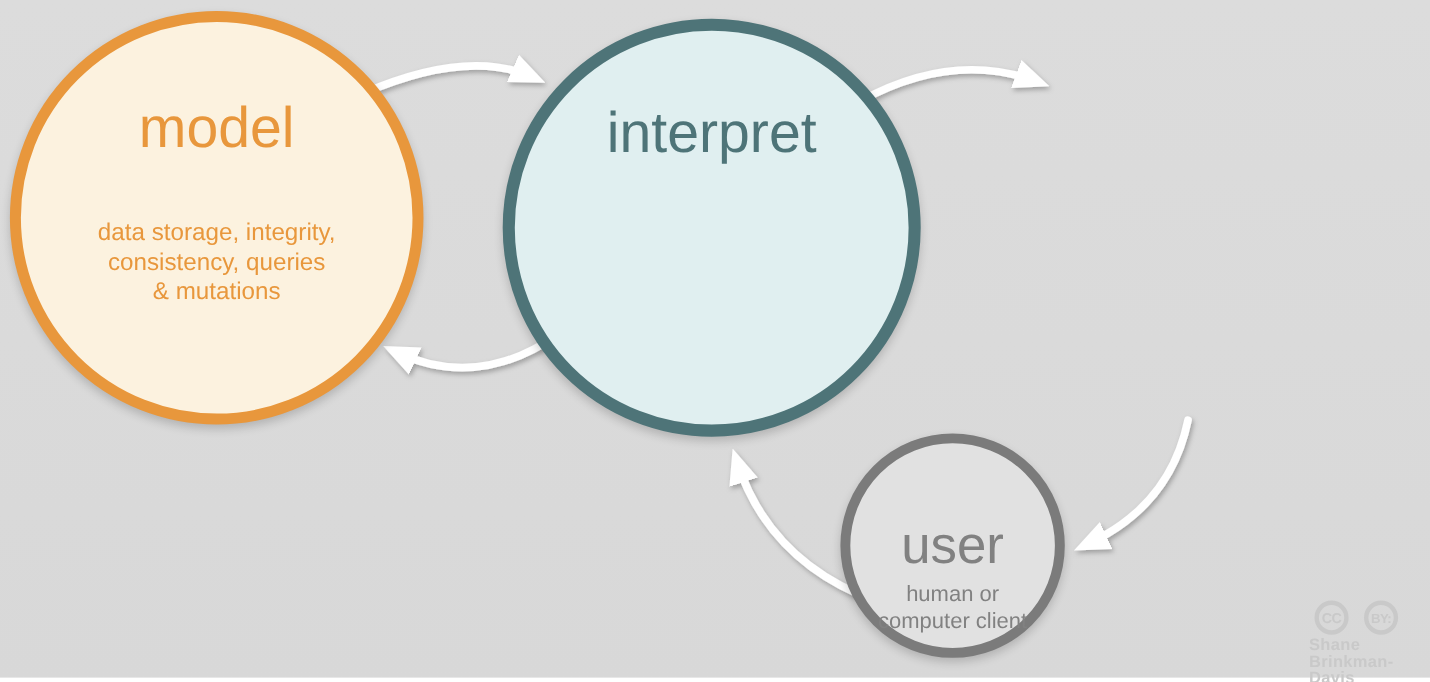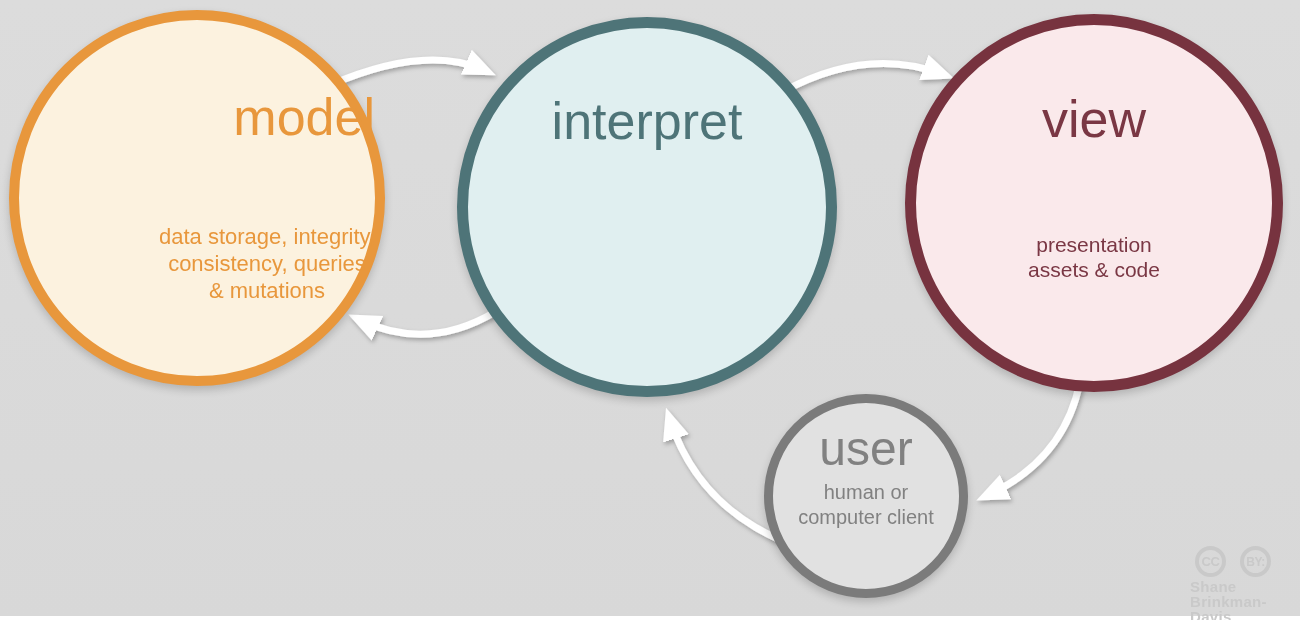--- a/index.html
+++ b/index.html
@@ -47,31 +47,31 @@
     display: flex;
     flex-direction: column;
     align-items: center;
     text-align: center;
     z-index: 2;
     box-shadow: 0 4px 9px rgba(0,0,0,0.18);
   }
   .node-title { line-height: 1; white-space: nowrap; }
   .node-desc  { white-space: pre-line; }
 
-  .node-model      { left: 9px;   top: 10px;  width: 376px; height: 376px; border-width: 10px; align-items: flex-end; }
+  .node-model      { left: 9px;   top: 10px;  width: 376px; height: 376px; border-width: 10px; }
   .node-controller { left: 457px; top: 17px;  width: 380px; height: 380px; border-width: 11px; }
   .node-view       { left: 905px; top: 14px;  width: 378px; height: 378px; border-width: 11px; }
   .node-user       { left: 764px; top: 394px; width: 204px; height: 204px; border-width: 9px;  }
 
   .node-model      .node-title { font-size: 52px; margin-top: 71px; }
   .node-controller .node-title { font-size: 52px; margin-top: 67px; }
   .node-view       .node-title { font-size: 52px; margin-top: 68px; }
-  .node-user       .node-title { font-size: 48px; margin-top: 22px; }
+  .node-user       .node-title { font-size: 48px; margin-top: 70px; }
 
-  .node-model      .node-desc { font-size: 22px; line-height: 27px; margin-top: 80px; }
+  .node-model      .node-desc { font-size: 22px; line-height: 27px; margin-top: 54px; }
   .node-controller .node-desc { font-size: 22px; line-height: 27px; margin-top: 72px; }
   .node-view       .node-desc { font-size: 21px; line-height: 25px; margin-top: 87px; }
   .node-user       .node-desc { font-size: 20px; line-height: 25px; margin-top: 7px; text-align: center;  }
 
   
   .credit { position: absolute; z-index: 3; color: var(--credit-c, #c9c9c9); }
   .cc-circle {
     position: absolute;
     box-sizing: border-box;
     width: 31px; height: 31px;
@@ -123,25 +123,20 @@
     <div class="node-title">model</div>
     <div class="node-desc">data storage, integrity,
 consistency, queries
 &amp; mutations</div>
   </div>
 
   <div class="node node-controller" style="--border-c: #4e7478; --fill-c: #e0eff0; --text-c: #4e7478;">
     <div class="node-title">interpret</div>
   </div>
 
-  <div class="node node-view" style="--border-c: #77333f; --fill-c: #fae9eb; --text-c: #7a3744;">
-    <div class="node-title">view</div>
-    <div class="node-desc">presentation
-assets &amp; code</div>
-  </div>
 
   <div class="node node-user" style="--border-c: #7b7b7b; --fill-c: #e1e1e1; --text-c: #818181;">
     <div class="node-title">user</div>
     <div class="node-desc">human or
 computer client</div>
   </div>
 
   <div class="credit">
     <span class="cc-circle cc">CC</span>
     <span class="cc-circle by">BY:</span>

